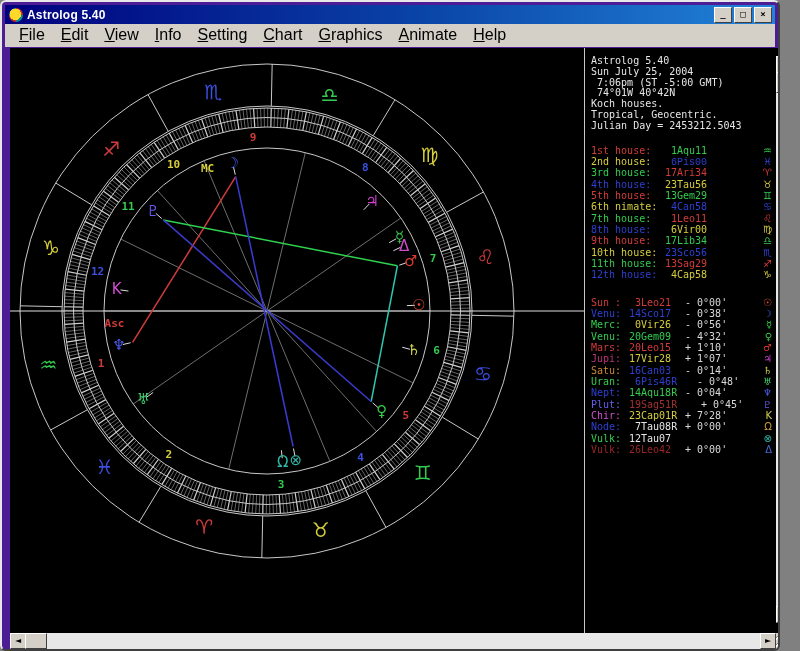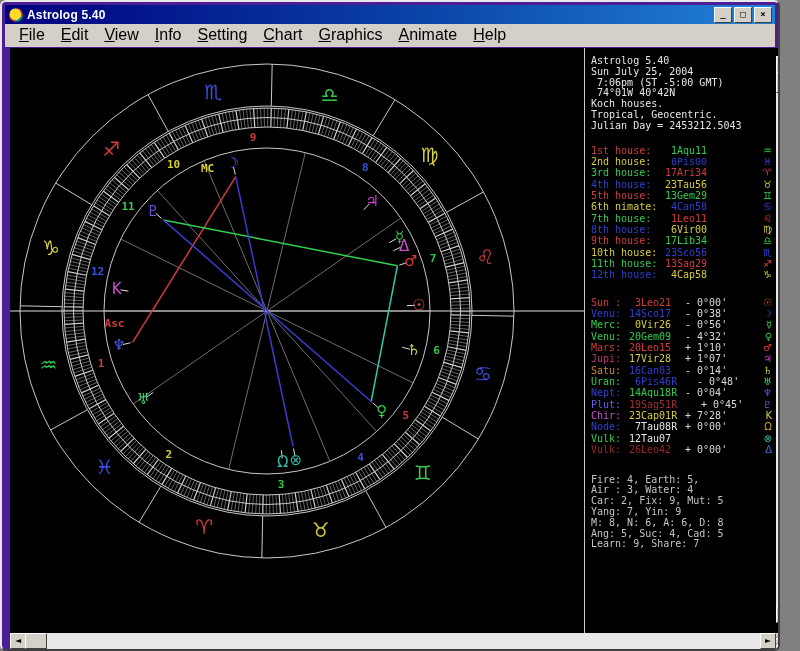--- a/index.html
+++ b/index.html
@@ -594,29 +594,20 @@
           <div class="s-row"><span class="lbl" style="color: rgb(204, 136, 51); width: 32px; display: inline-block;">Satu:</span><span class="val" style="color: rgb(47, 63, 208); width: 50px; display: inline-block;">16Can03 </span><span class="dlt" style="width: 50px; display: inline-block;"> - 0°14'</span><span class="gly" style="color: rgb(207, 207, 74);">♄</span></div>
           <div class="s-row"><span class="lbl" style="color: rgb(51, 204, 78); width: 32px; display: inline-block;">Uran:</span><span class="val" style="color: rgb(47, 63, 208); width: 50px; display: inline-block;"> 6Pis46R</span><span class="dlt" style="width: 50px; display: inline-block; margin-left: 12px;"> - 0°48'</span><span class="gly" style="color: rgb(59, 207, 110);">♅</span></div>
           <div class="s-row"><span class="lbl" style="color: rgb(47, 63, 208); width: 32px; display: inline-block;">Nept:</span><span class="val" style="color: rgb(51, 204, 78); width: 50px; display: inline-block;">14Aqu18R</span><span class="dlt" style="width: 50px; display: inline-block;"> - 0°04'</span><span class="gly" style="color: rgb(74, 90, 232);">♆</span></div>
           <div class="s-row"><span class="lbl" style="color: rgb(106, 90, 238); width: 32px; display: inline-block;">Plut:</span><span class="val" style="color: rgb(160, 48, 48); width: 50px; display: inline-block;">19Sag51R</span><span class="dlt" style="width: 50px; display: inline-block; margin-left: 16px;"> + 0°45'</span><span class="gly" style="color: rgb(106, 90, 238);">♇</span></div>
           <div class="s-row"><span class="lbl" style="color: rgb(207, 78, 207); width: 32px; display: inline-block;">Chir:</span><span class="val" style="color: rgb(214, 206, 60); width: 50px; display: inline-block;">23Cap01R</span><span class="dlt" style="width: 50px; display: inline-block;"> + 7°28'</span><span class="gly" style="color: rgb(207, 207, 74);">K</span></div>
           <div class="s-row"><span class="lbl" style="color: rgb(47, 63, 208); width: 32px; display: inline-block;">Node:</span><span class="val" style="color: rgb(230, 230, 230); width: 50px; display: inline-block;"> 7Tau08R</span><span class="dlt" style="width: 50px; display: inline-block;"> + 0°00'</span><span class="gly" style="color: rgb(204, 153, 51);">Ω</span></div>
           <div class="s-row"><span class="lbl" style="color: rgb(51, 204, 78); width: 32px; display: inline-block;">Vulk:</span><span class="val" style="color: rgb(230, 230, 230); width: 50px; display: inline-block;">12Tau07 </span><span class="dlt" style="width: 50px; display: inline-block;"></span><span class="gly" style="color: rgb(47, 184, 168);">⊗</span></div>
           <div class="s-row"><span class="lbl" style="color: rgb(153, 38, 38); width: 32px; display: inline-block;">Vulk:</span><span class="val" style="color: rgb(153, 38, 38); width: 50px; display: inline-block;">26Leo42 </span><span class="dlt" style="width: 50px; display: inline-block;"> + 0°00'</span><span class="gly" style="color: rgb(68, 102, 204);">Δ</span></div>
         </div>
       <div class="s-gap" style="height:19px"></div>
-      <div class="stats" id="sb-stats">
-          <div class="s-line">Fire: 4, Earth: 5,</div>
-          <div class="s-line">Air : 3, Water: 4</div>
-          <div class="s-line">Car: 2, Fix: 9, Mut: 5</div>
-          <div class="s-line">Yang: 7, Yin: 9</div>
-          <div class="s-line">M: 8, N: 6, A: 6, D: 8</div>
-          <div class="s-line">Ang: 5, Suc: 4, Cad: 5</div>
-          <div class="s-line">Learn: 9, Share: 7</div>
-        </div>
     </div>
 
     <div id="vscroll">
       <div class="sb-btn up">▲</div>
       <div class="thumb"></div>
       <div class="sb-btn down">▼</div>
     </div>
     <div id="hscroll">
       <div class="sb-btn left">◄</div>
       <div class="thumb"></div>

